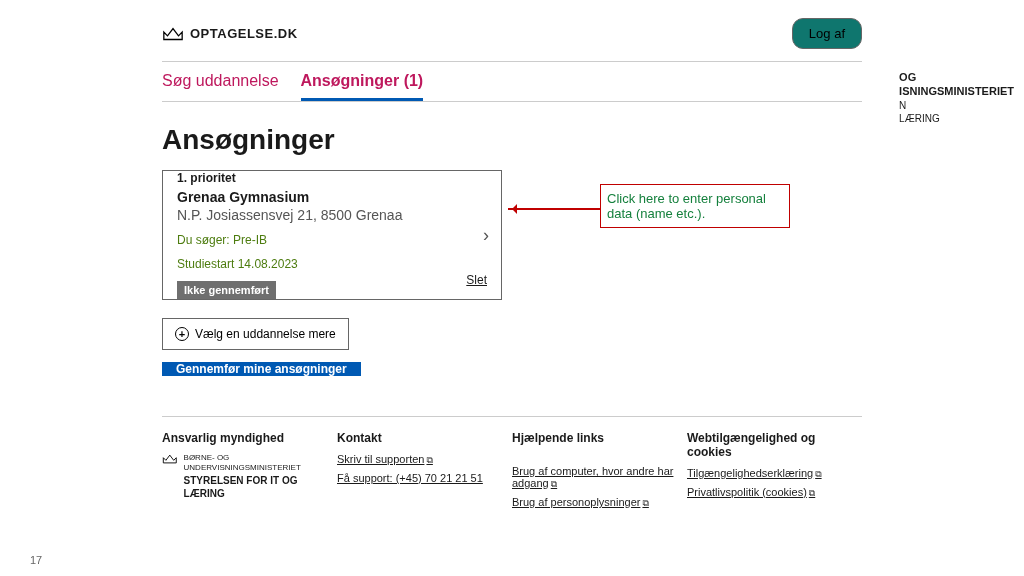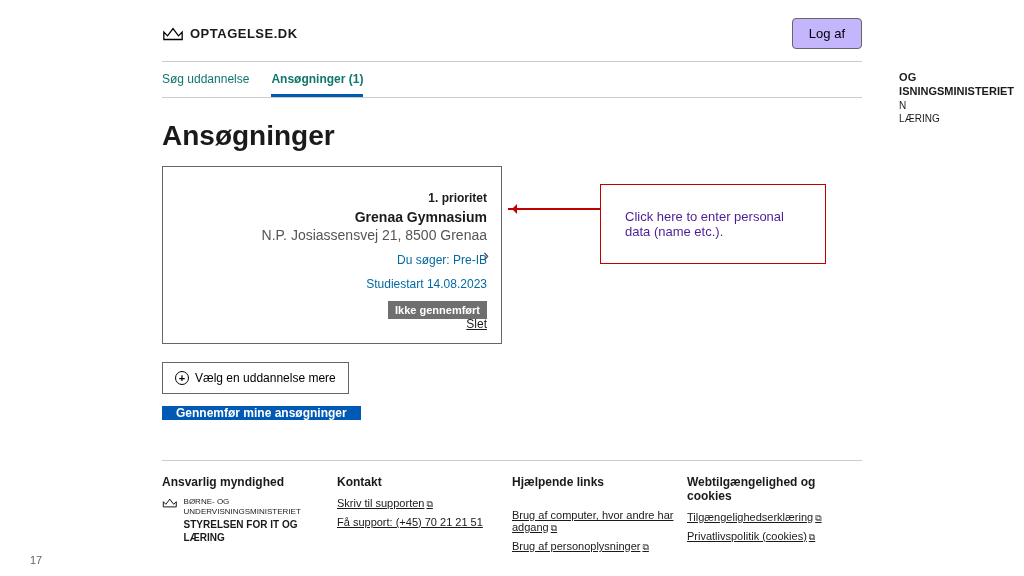--- a/index.html
+++ b/index.html
@@ -1,47 +1,47 @@
 <!DOCTYPE html>
 <html><head>
 <meta charset="utf-8">
 <style>
   * { box-sizing: border-box; margin: 0; padding: 0; }
   body { font-family: Arial, Helvetica, sans-serif; font-size: 13px; color: #1a1a1a; background: #fff; width: 1024px; height: 576px; position: relative; overflow: hidden; }
   .container { width: 700px; margin: 0 auto; padding-top: 18px; }
   .header-row { display: flex; justify-content: space-between; align-items: center; padding-bottom: 12px; }
   .logo-wrap { display: flex; align-items: center; gap: 6px; }
   .logo-text { font-weight: bold; font-size: 13px; letter-spacing: 0.5px; }
-  .logout-btn { border: 1px solid #666; background: #c4b5fd; padding: 7px 16px; font-size: 13px; cursor: pointer; border-radius: 4px; }
+  .logout-btn { border: 1px solid #666; background: #0f766e; padding: 7px 16px; font-size: 13px; cursor: pointer; border-radius: 11px; }
   .tabs-row { border-bottom: 1px solid #ccc; border-top: 1px solid #ccc; display: flex; gap: 22px; padding: 0; }
-  .tab { padding: 10px 0 8px; font-size: 12px; cursor: pointer; color: #0f766e; }
+  .tab { padding: 10px 0 8px; font-size: 16px; cursor: pointer; color: #be185d; }
   .tab.active { font-weight: bold; border-bottom: 3px solid #0059b3; }
   h1.page-title { font-size: 28px; font-weight: 800; margin: 22px 0 14px; }
-  .app-card { border: 1px solid #666; padding: 24px 14px; width: 340px; position: relative; cursor: pointer; text-align: right; }
+  .app-card { border: 1px solid #666; padding: 0 14px; width: 340px; position: relative; cursor: pointer; }
   .priority { font-weight: bold; font-size: 12px; margin-bottom: 4px; }
   .school { font-weight: bold; font-size: 14px; margin-bottom: 2px; }
   .addr { font-size: 14px; color: #555; margin-bottom: 10px; }
-  .line { font-size: 12px; margin-bottom: 10px; color: #0369a1; }
+  .line { font-size: 12px; margin-bottom: 10px; color: #4d7c0f; }
   .chevron { position: absolute; right: 12px; top: 50%; transform: translateY(-50%); font-size: 18px; color: #555; }
   .status-badge { display: inline-block; background: #6f6f6f; color: #fff; font-size: 11px; font-weight: bold; padding: 3px 7px; }
   .slet-link { position: absolute; right: 14px; bottom: 12px; font-size: 12px; text-decoration: underline; cursor: pointer; }
   .add-more-btn { margin-top: 18px; border: 1px solid #666; background: #fff; padding: 8px 12px; font-size: 12px; cursor: pointer; display: flex; align-items: center; gap: 6px; }
   .circle-plus { display:inline-flex; width:14px; height:14px; border:1.5px solid #000; border-radius:50%; align-items:center; justify-content:center; font-size:11px; font-weight:bold; line-height:1; }
   .submit-btn { margin-top: 12px; background: #0059b3; color: #fff; border: none; padding: 0 14px; font-size: 12px; font-weight: bold; cursor: pointer; }
   .footer { border-top: 1px solid #ccc; margin-top: 40px; padding-top: 14px; display: flex; font-size: 11px; }
   .footer-col { flex: 1; }
   .footer h4 { font-size: 12px; font-weight: bold; margin-bottom: 8px; }
   .footer a { color: #1a1a1a; text-decoration: underline; display: inline-block; margin-bottom: 6px; cursor: pointer; }
   .ext-icon { font-size: 9px; margin-left: 2px; }
   .auth-block { display:flex; gap:6px; align-items:flex-start; margin-top:2px; }
   .auth-lines { font-size: 8px; line-height:1.3; }
   .auth-lines .bold { font-weight:bold; font-size:10px; }
   .ministry-text { position: absolute; top: 70px; right: 10px; font-size: 11px; font-weight: bold; text-align: left; line-height: 1.3; }
   .ministry-text .sub { font-weight: normal; font-size: 10px; }
-  .annotation-box { position: absolute; left: 600px; top: 184px; width: 226px; border: 1.5px solid #c00000; padding: 24px; font-size: 13px; color: #4c1d95; }
+  .annotation-box { position: absolute; left: 600px; top: 184px; width: 190px; border: 1.5px solid #c00000; padding: 6px; font-size: 13px; color: #15803d; }
   .annotation-arrow { position: absolute; left: 508px; top: 208px; width: 92px; height: 2px; background: #c00000; }
   .annotation-arrow::before { content: ""; position: absolute; left: -1px; top: -4px; border: 5px solid transparent; border-right-color: #c00000; }
   .page-num { position: absolute; left: 30px; bottom: 10px; font-size: 11px; color: #666; }
   .crown-svg { width: 22px; height: 16px; }
 </style>
 </head>
 <body>
 
 <div class="container">
   <div class="header-row">

